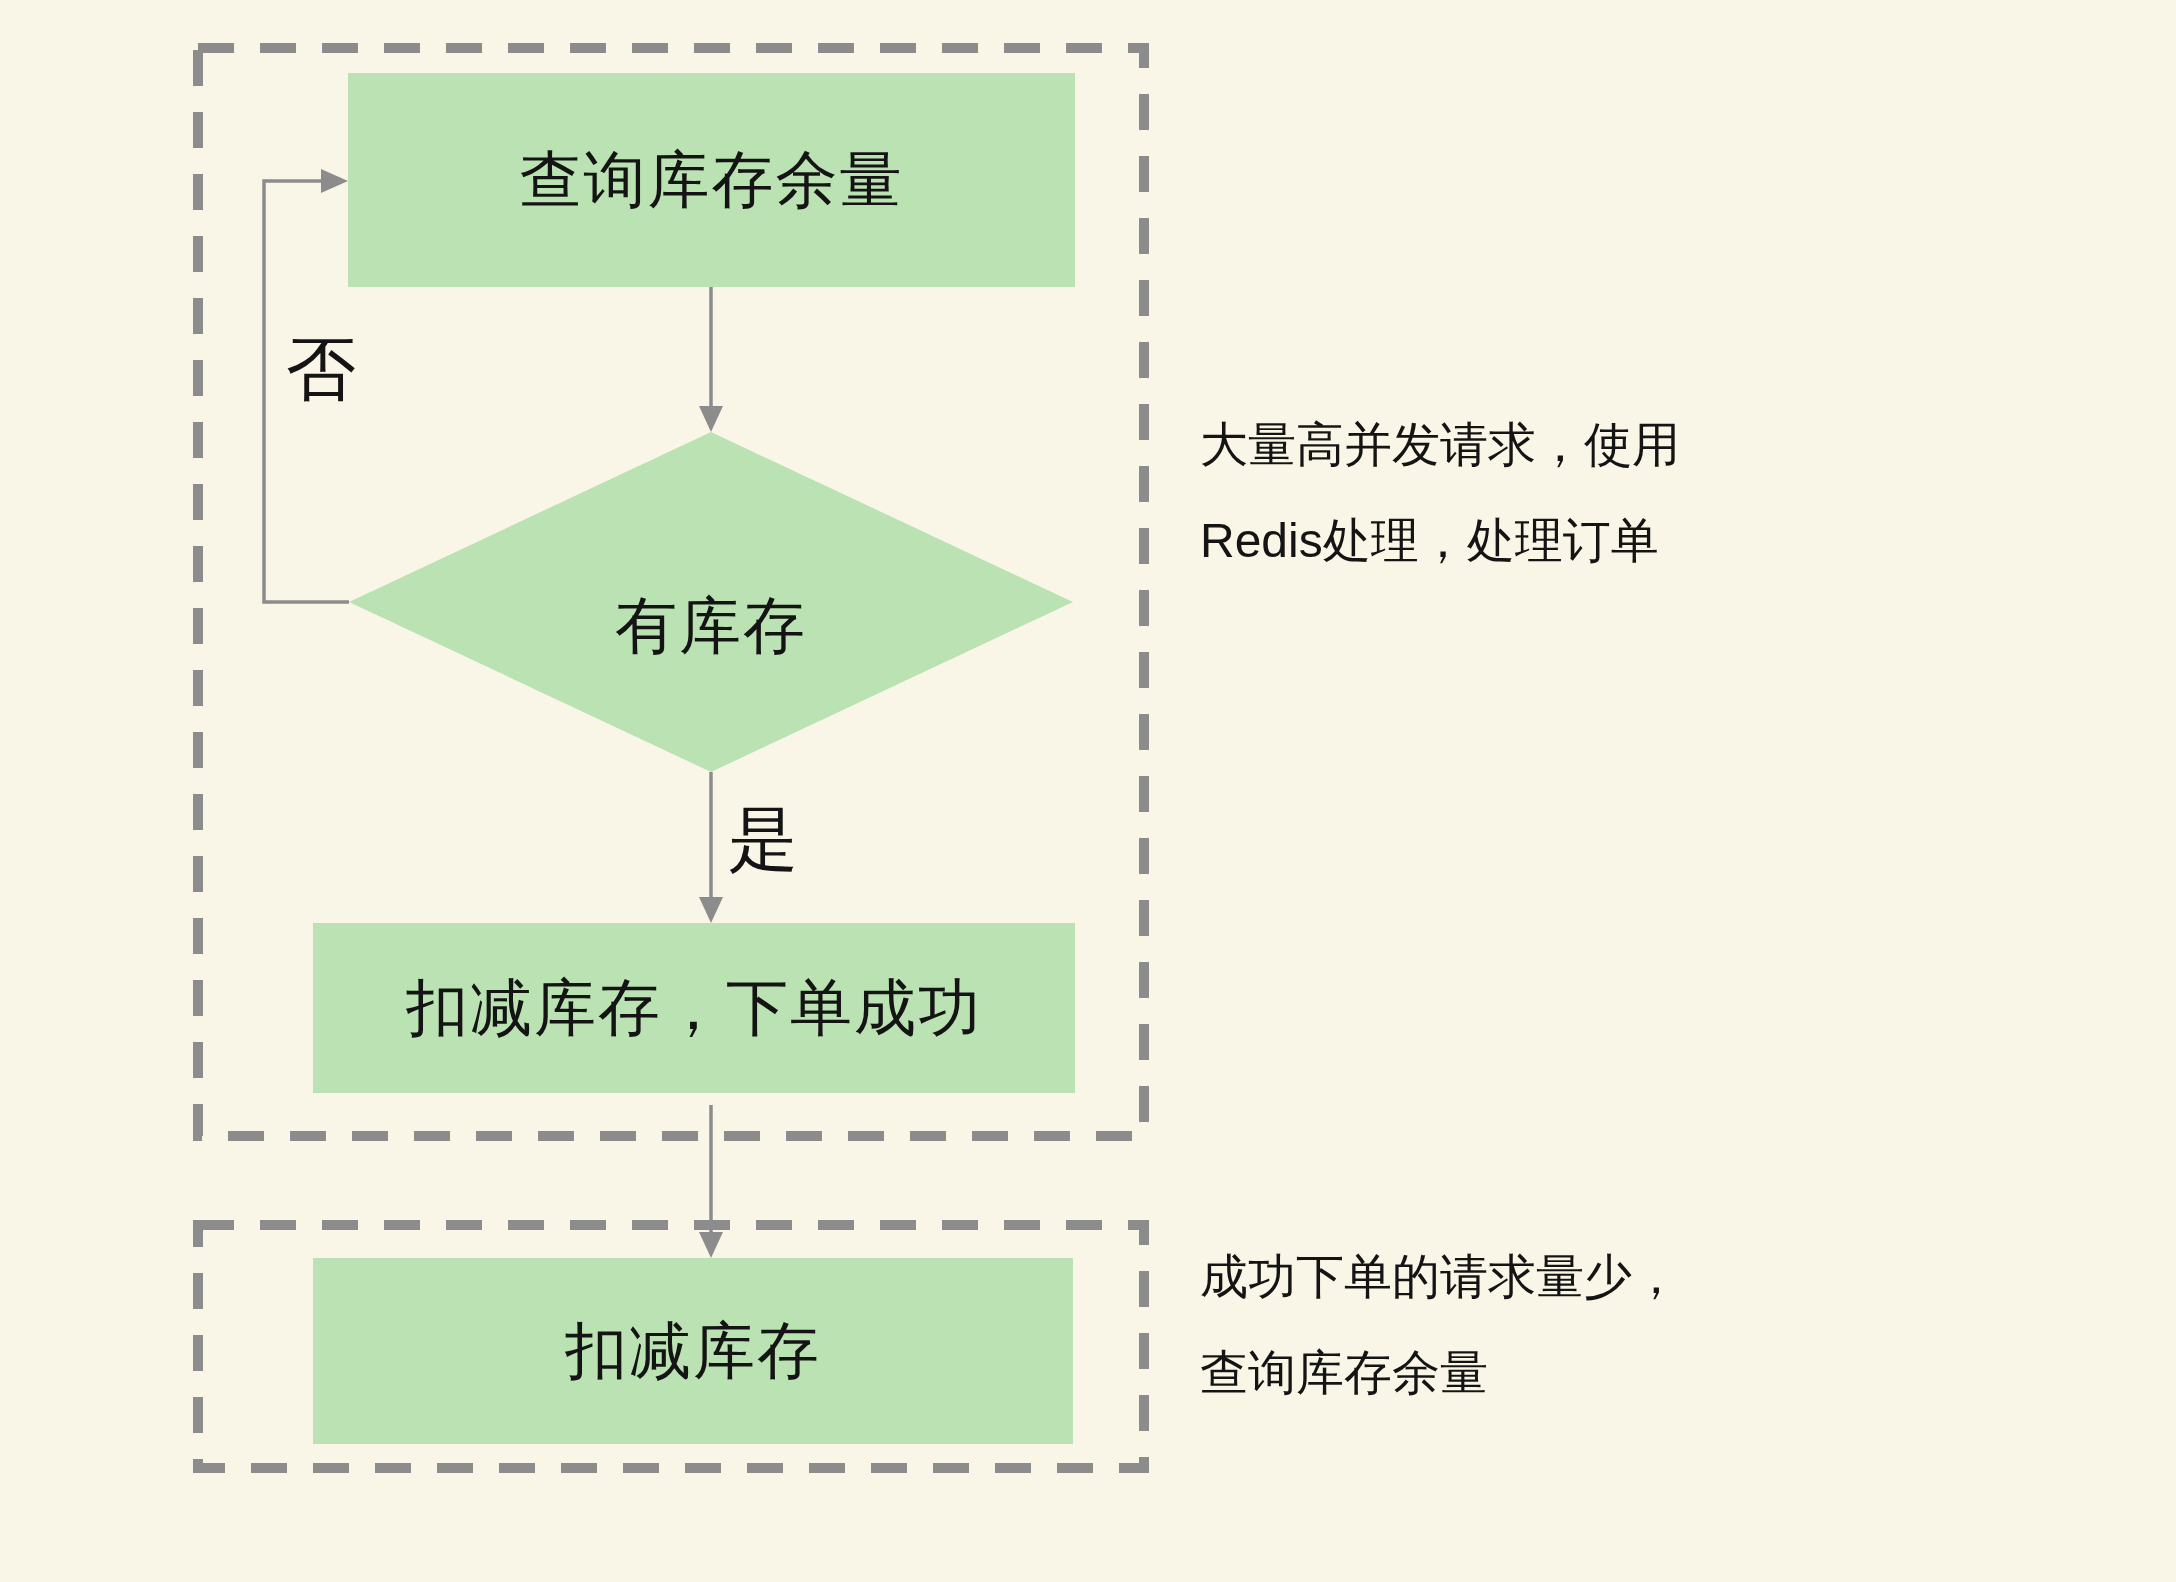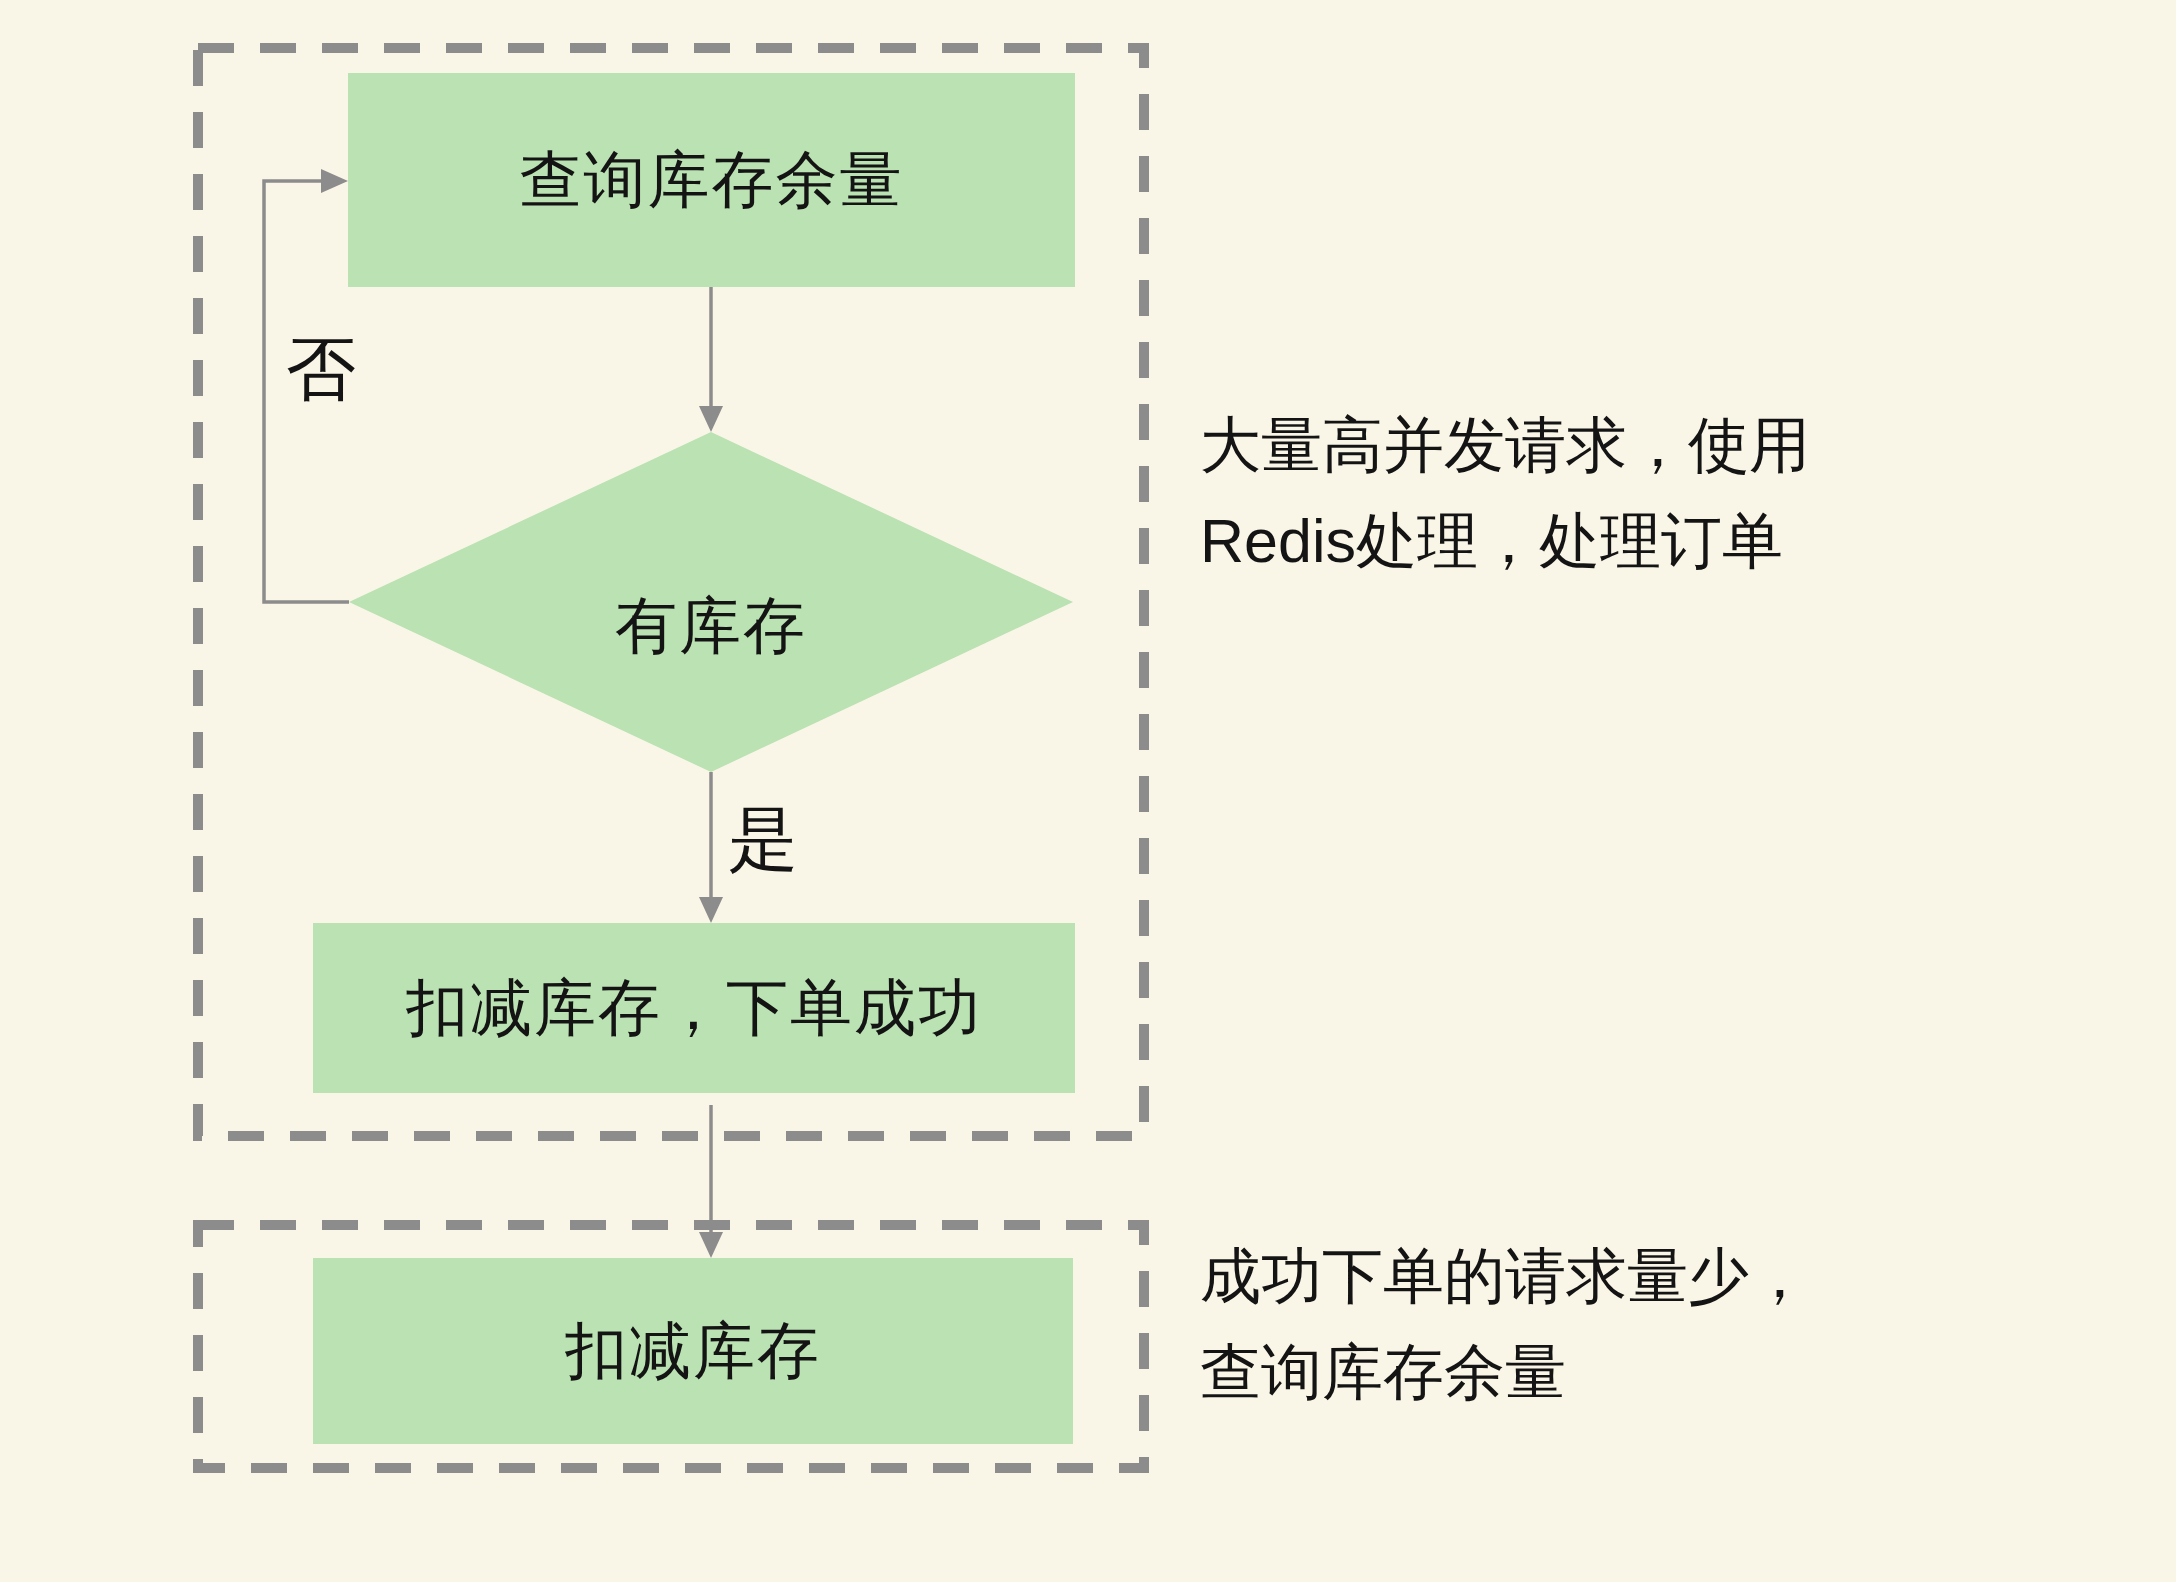--- a/index.html
+++ b/index.html
@@ -58,21 +58,21 @@
   }
   .edge-label {
     position: absolute;
     font-size: 70px;
     line-height: 1;
     color: var(--text, #141414);
     white-space: nowrap;
   }
   .annotation {
     position: absolute;
-    font-size: 61px;
+    font-size: 48px;
     line-height: 96px;
     color: var(--text, #141414);
     white-space: nowrap;
   }
   .annotation span {
     display: block;
   }
 </style>
 </head>
 <body>

